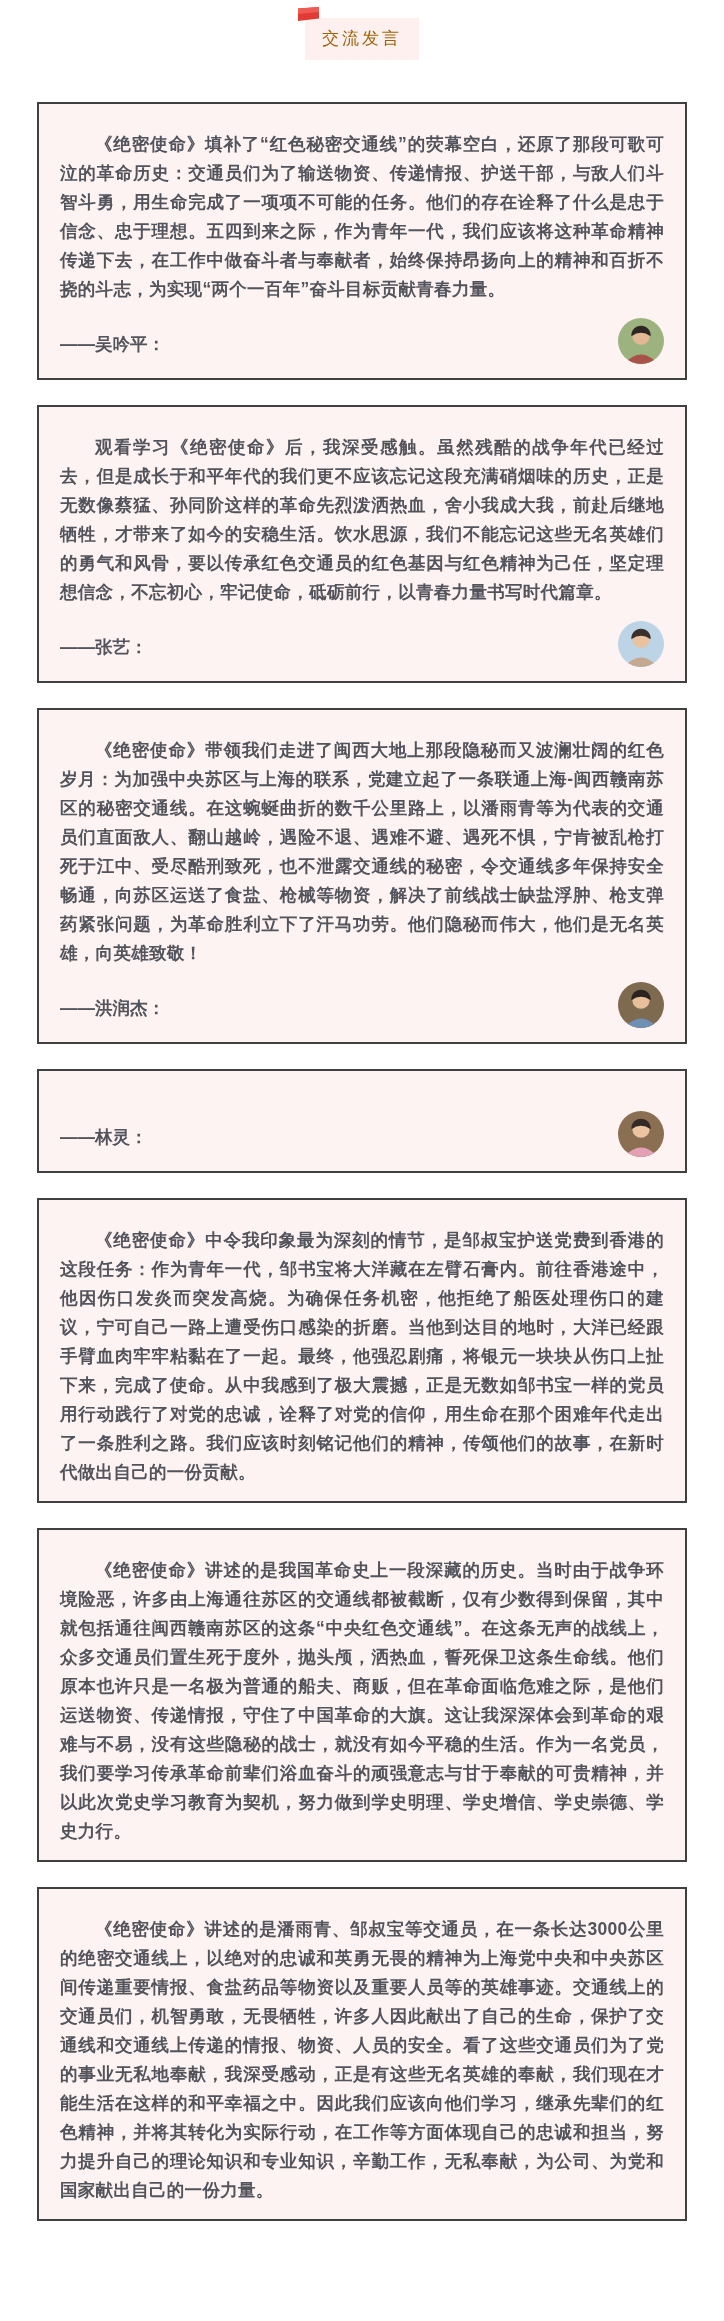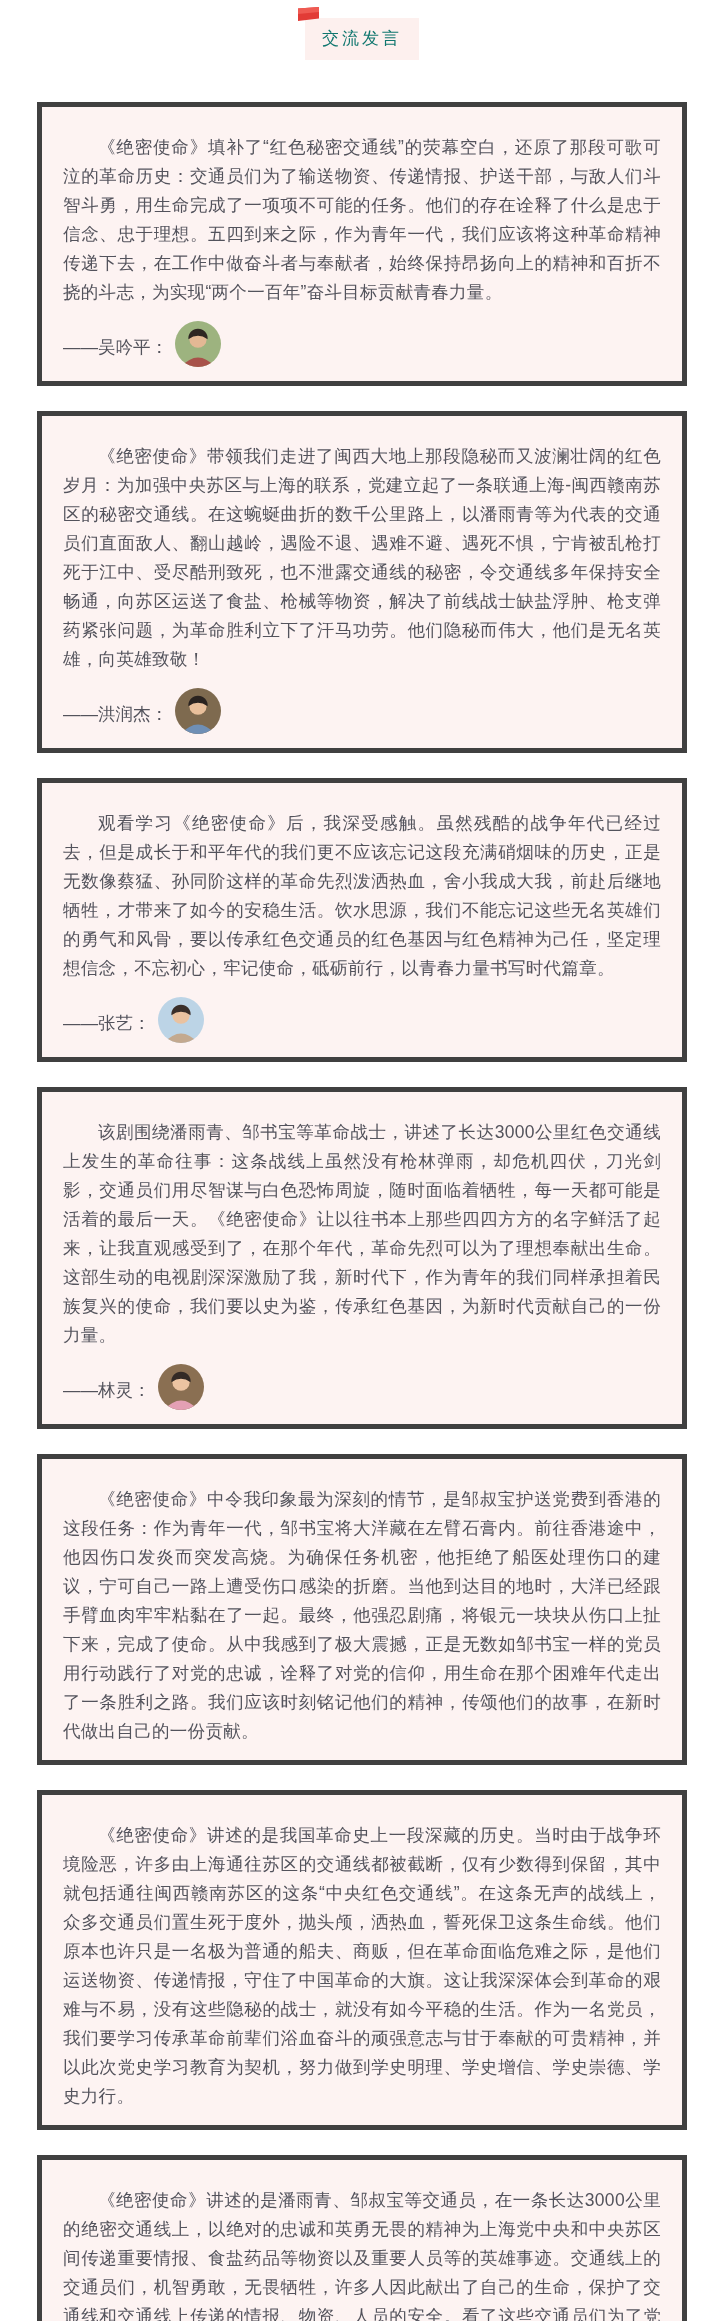--- a/index.html
+++ b/index.html
@@ -12,52 +12,53 @@
   
   .header { position: relative; padding-top: 8px; height: 60px; }
   .title-box {
     position: relative;
     width: fit-content;
     margin: 10px auto 0;
     background: #fdf0ee;
     padding: 9px 17px 10px;
   }
   .title-text {
-    color: #0f766e;
+    color: #a16207;
     font-size: 17px;
     letter-spacing: 3px;
     white-space: nowrap;
   }
   .flag {
     position: absolute;
     left: -7px;
     top: -11px;
     width: 21px;
     height: 14px;
   }
   
   .cards { margin-top: 42px; }
   .card {
     margin: 0 37px 25px;
-    border: 5px solid #404040;
+    border: 2px solid #404040;
     background: #fdf3f2;
     padding: 26px 21px 14px;
+    font-weight: bold;
   }
   .card p {
     margin: 0;
     font-size: 17.5px;
     line-height: 29px;
     color: #53535c;
     text-indent: 2em;
     text-align: justify;
     letter-spacing: 0.3px;
   }
   .author-row {
     display: flex;
-    justify-content: flex-start;
+    justify-content: space-between;
     align-items: flex-end;
     gap: 7px;
     margin-top: 14px;
   }
   .author {
     font-size: 17.5px;
     color: #53535c;
     padding-bottom: 8px;
     white-space: nowrap;
   }
@@ -102,51 +103,50 @@
           <rect width="48" height="48" fill="var(--abg)"></rect>
           <path d="M6 48 q18 -20 36 0 z" fill="var(--ashirt)"></path>
           <circle cx="24" cy="19" r="9" fill="var(--askin)"></circle>
           <path d="M24 8 a10 10 0 0 1 10 11 q-10 -7 -20 0 a10 10 0 0 1 10 -11" fill="var(--ahair)"></path>
         </svg>
       </span>
     </div>
   </div>
 
   <div class="card">
+    <p>观看学习《绝密使命》后，我深受感触。虽然残酷的战争年代已经过去，但是成长于和平年代的我们更不应该忘记这段充满硝烟味的历史，正是无数像蔡猛、孙同阶这样的革命先烈泼洒热血，舍小我成大我，前赴后继地牺牲，才带来了如今的安稳生活。饮水思源，我们不能忘记这些无名英雄们的勇气和风骨，要以传承红色交通员的红色基因与红色精神为己任，坚定理想信念，不忘初心，牢记使命，砥砺前行，以青春力量书写时代篇章。</p>
+    <div class="author-row">
+      <span class="author">——张艺：</span>
+      <span class="avatar av2">
+        <svg width="46" height="46" viewBox="0 0 48 48">
+          <rect width="48" height="48" fill="var(--abg)"></rect>
+          <path d="M6 48 q18 -20 36 0 z" fill="var(--ashirt)"></path>
+          <circle cx="24" cy="19" r="9" fill="var(--askin)"></circle>
+          <path d="M24 8 a10 10 0 0 1 10 11 q-10 -7 -20 0 a10 10 0 0 1 10 -11" fill="var(--ahair)"></path>
+        </svg>
+      </span>
+    </div>
+  </div>
+
+  <div class="card">
     <p>《绝密使命》带领我们走进了闽西大地上那段隐秘而又波澜壮阔的红色岁月：为加强中央苏区与上海的联系，党建立起了一条联通上海-闽西赣南苏区的秘密交通线。在这蜿蜒曲折的数千公里路上，以潘雨青等为代表的交通员们直面敌人、翻山越岭，遇险不退、遇难不避、遇死不惧，宁肯被乱枪打死于江中、受尽酷刑致死，也不泄露交通线的秘密，令交通线多年保持安全畅通，向苏区运送了食盐、枪械等物资，解决了前线战士缺盐浮肿、枪支弹药紧张问题，为革命胜利立下了汗马功劳。他们隐秘而伟大，他们是无名英雄，向英雄致敬！</p>
     <div class="author-row">
       <span class="author">——洪润杰：</span>
       <span class="avatar av3">
         <svg width="46" height="46" viewBox="0 0 48 48">
           <rect width="48" height="48" fill="var(--abg)"></rect>
           <path d="M6 48 q18 -20 36 0 z" fill="var(--ashirt)"></path>
           <circle cx="24" cy="19" r="9" fill="var(--askin)"></circle>
           <path d="M24 8 a10 10 0 0 1 10 11 q-10 -7 -20 0 a10 10 0 0 1 10 -11" fill="var(--ahair)"></path>
         </svg>
       </span>
     </div>
   </div>
 
   <div class="card">
-    <p>观看学习《绝密使命》后，我深受感触。虽然残酷的战争年代已经过去，但是成长于和平年代的我们更不应该忘记这段充满硝烟味的历史，正是无数像蔡猛、孙同阶这样的革命先烈泼洒热血，舍小我成大我，前赴后继地牺牲，才带来了如今的安稳生活。饮水思源，我们不能忘记这些无名英雄们的勇气和风骨，要以传承红色交通员的红色基因与红色精神为己任，坚定理想信念，不忘初心，牢记使命，砥砺前行，以青春力量书写时代篇章。</p>
-    <div class="author-row">
-      <span class="author">——张艺：</span>
-      <span class="avatar av2">
-        <svg width="46" height="46" viewBox="0 0 48 48">
-          <rect width="48" height="48" fill="var(--abg)"></rect>
-          <path d="M6 48 q18 -20 36 0 z" fill="var(--ashirt)"></path>
-          <circle cx="24" cy="19" r="9" fill="var(--askin)"></circle>
-          <path d="M24 8 a10 10 0 0 1 10 11 q-10 -7 -20 0 a10 10 0 0 1 10 -11" fill="var(--ahair)"></path>
-        </svg>
-      </span>
-    </div>
-  </div>
-
-  <div class="card">
-    <p>该剧围绕潘雨青、邹书宝等革命战士，讲述了长达3000公里红色交通线上发生的革命往事：这条战线上虽然没有枪林弹雨，却危机四伏，刀光剑影，交通员们用尽智谋与白色恐怖周旋，随时面临着牺牲，每一天都可能是活着的最后一天。《绝密使命》让以往书本上那些四四方方的名字鲜活了起来，让我直观感受到了，在那个年代，革命先烈可以为了理想奉献出生命。这部生动的电视剧深深激励了我，新时代下，作为青年的我们同样承担着民族复兴的使命，我们要以史为鉴，传承红色基因，为新时代贡献自己的一份力量。</p>
     <div class="author-row">
       <span class="author">——林灵：</span>
       <span class="avatar av4">
         <svg width="46" height="46" viewBox="0 0 48 48">
           <rect width="48" height="48" fill="var(--abg)"></rect>
           <path d="M6 48 q18 -20 36 0 z" fill="var(--ashirt)"></path>
           <circle cx="24" cy="19" r="9" fill="var(--askin)"></circle>
           <path d="M24 8 a10 10 0 0 1 10 11 q-10 -7 -20 0 a10 10 0 0 1 10 -11" fill="var(--ahair)"></path>
         </svg>
       </span>

